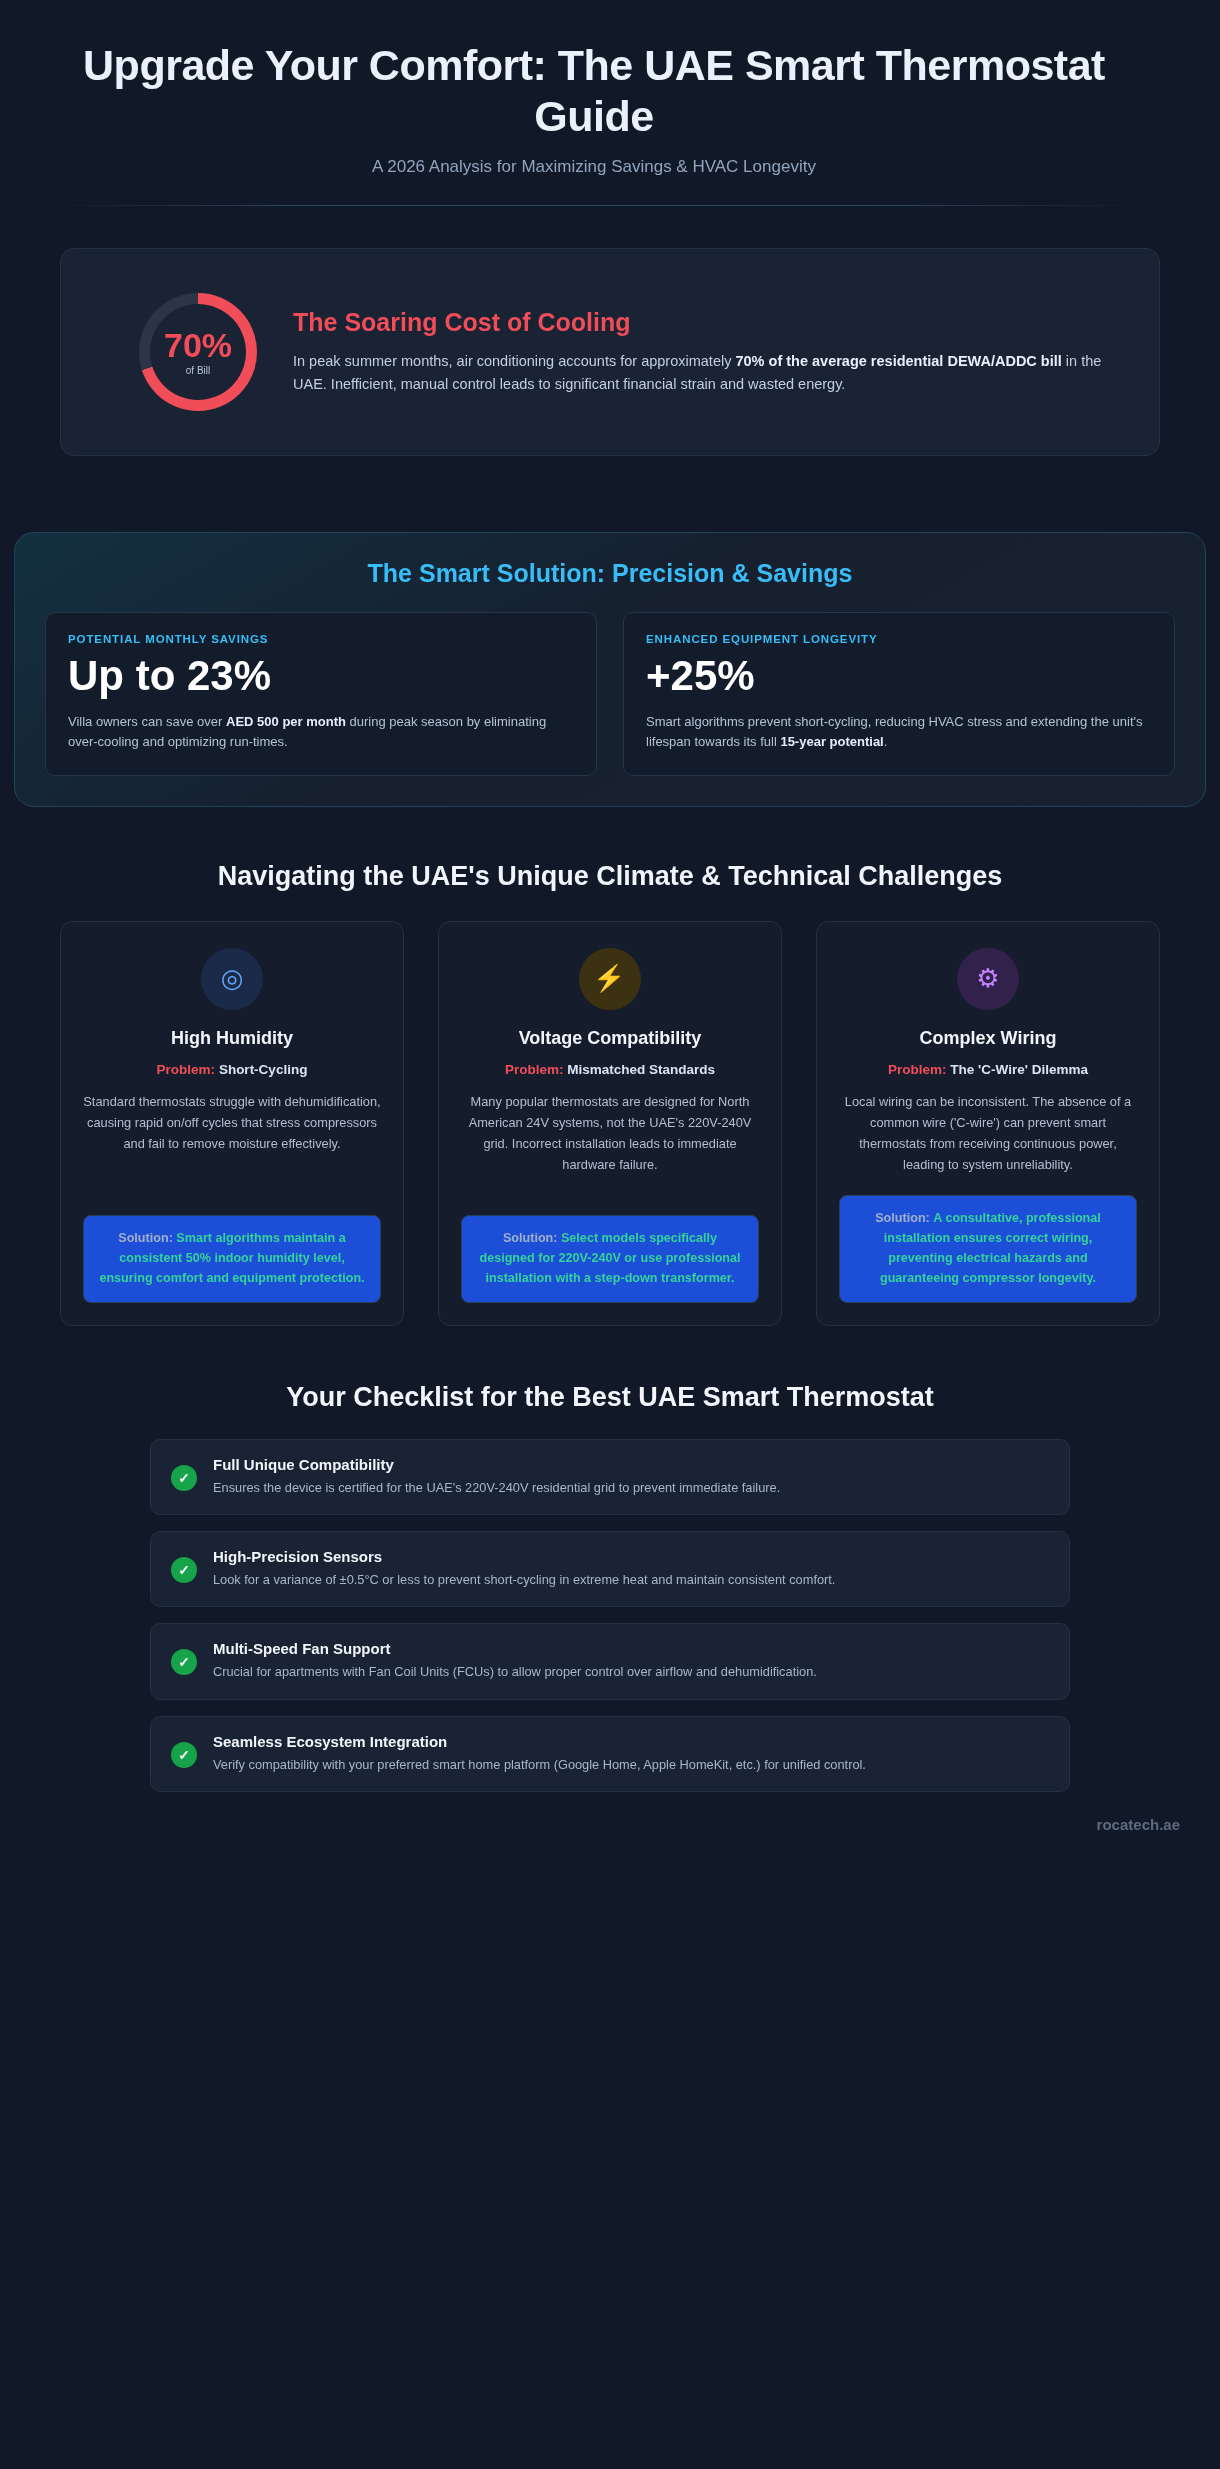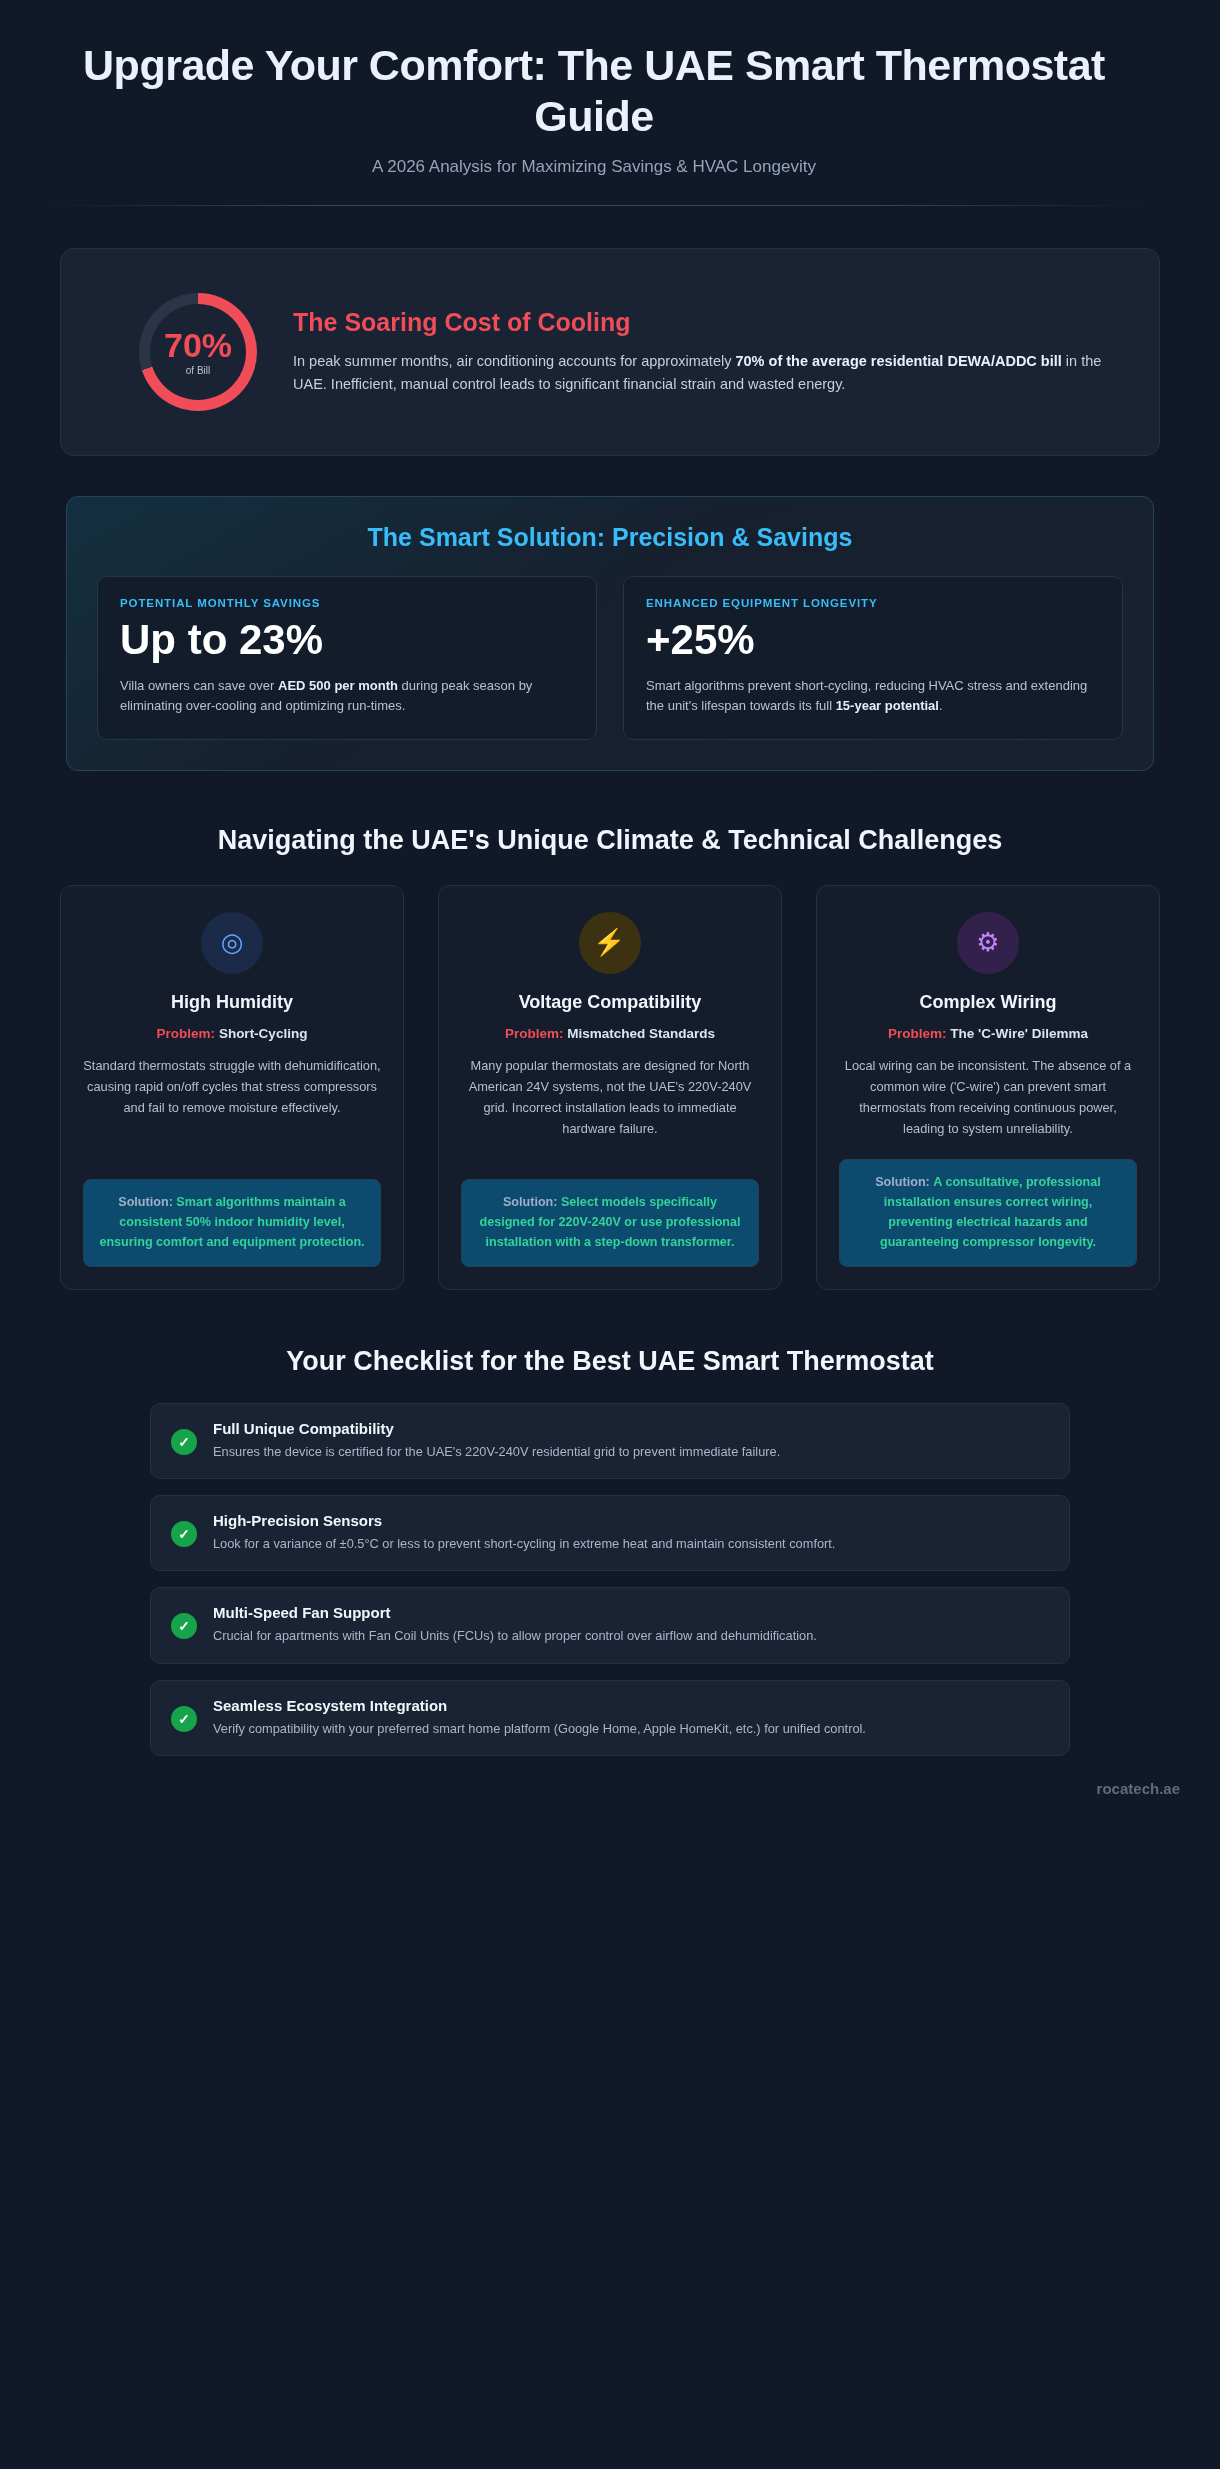--- a/index.html
+++ b/index.html
@@ -85,23 +85,23 @@
   }
   .cost-text p {
     font-size: 14.5px;
     line-height: 1.62;
     color: #c4cfde;
   }
   .cost-text strong { color: #e9f0fa; }
 
   
   .solution {
-    margin: 40px auto 0 auto;
-    width: 1088px;
-    border-radius: 12px;
+    margin: 76px auto 0 auto;
+    width: 1192px;
+    border-radius: 20px;
     background: linear-gradient(150deg, #133040 0%, #16202f 45%, #18212f 100%);
     border: 1px solid #24445a;
     padding: 26px 30px 30px 30px;
   }
   .solution h2 {
     text-align: center;
     font-size: 25px;
     color: #38bdf8;
     font-weight: bold;
     margin-bottom: 24px;
@@ -187,21 +187,21 @@
   }
   .chal-problem span { color: #dbe5f2; }
   .chal-desc {
     font-size: 12.8px;
     line-height: 1.62;
     color: #b3bfd1;
     flex: 1;
   }
   .chal-solution {
     margin-top: 20px;
-    background: #0c4a6e;
+    background: #1d4ed8;
     border: 1px solid #27405a;
     border-radius: 8px;
     padding: 13px 14px;
     font-size: 12.6px;
     line-height: 1.58;
     color: #9fb0c6;
     font-weight: bold;
   }
   .chal-solution b { color: #34d399; }
 

